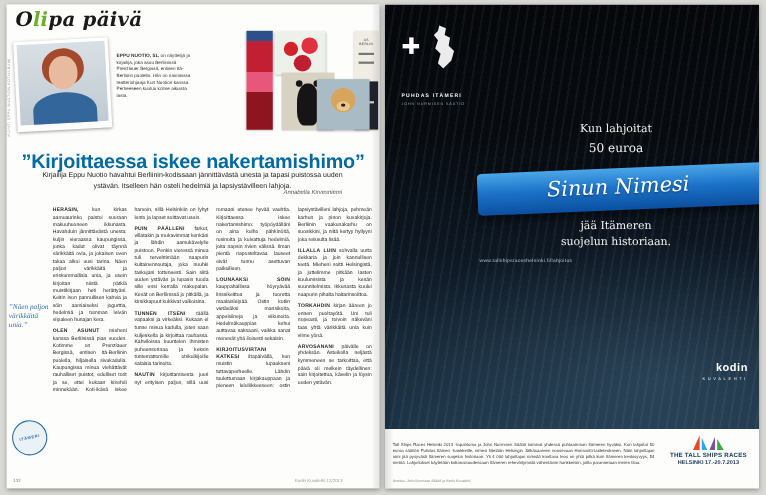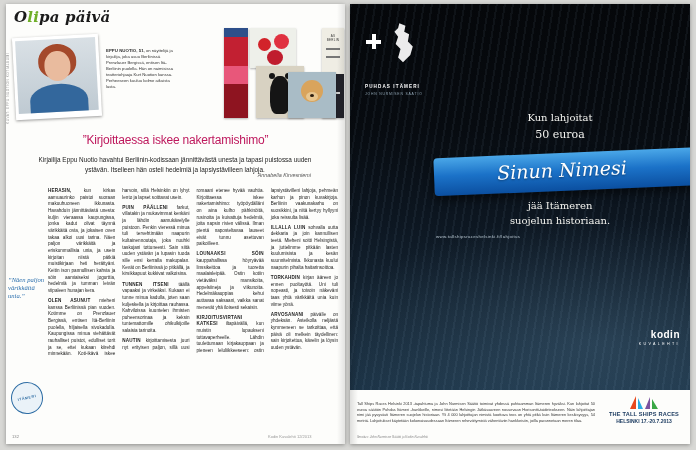--- a/index.html
+++ b/index.html
@@ -6,21 +6,21 @@
   body { width:696px; height:450px; background:#d8d8d5; font-family:"Liberation Sans", sans-serif; overflow:hidden; position:relative; }
   .page { position:absolute; top:4px; height:440px; background:#fdfdfb; box-shadow:0 1px 4px rgba(0,0,0,.35); overflow:hidden; }
   .page-left  { left:6px;  width:339px; }
   .page-right { left:350px; width:340px; }
   .page-left::after { content:""; position:absolute; right:0; top:0; bottom:0; width:8px;
     background:linear-gradient(to left, rgba(0,0,0,.10), transparent); pointer-events:none; }
   .page-right::before { content:""; position:absolute; left:0; top:0; bottom:0; width:8px;
     background:linear-gradient(to right, rgba(0,0,0,.12), transparent); pointer-events:none; z-index:9; }
 
   
-  .mag-logo { position:absolute; top:4px; left:8px; font-family:"DejaVu Serif", serif; font-style:italic; font-weight:bold; font-size:15px; color:#1a1a1a; letter-spacing:.2px; }
+  .mag-logo { position:absolute; top:4px; left:8px; font-family:"DejaVu Serif", serif; font-style:italic; font-weight:bold; font-size:18px; color:#1a1a1a; letter-spacing:.2px; }
   .mag-logo .green { color:#6fae28; }
 
   .polaroid { position:absolute; left:8px; top:32px; width:86px; height:82px; background:#fff; padding:3px 3px 6px;
     box-shadow:0 1px 3px rgba(0,0,0,.4); transform:rotate(-3deg); box-sizing:border-box; }
   .polaroid .photo { width:100%; height:100%; background:linear-gradient(#d9e0e5,#bfcad2); position:relative; overflow:hidden; }
   .polaroid .hair { position:absolute; left:22px; top:5px; width:38px; height:34px; background:#a4492b; border-radius:50% 50% 45% 45%; }
   .polaroid .face { position:absolute; left:28px; top:12px; width:26px; height:30px; background:#e9bb9e; border-radius:48%; }
   .polaroid .torso { position:absolute; left:12px; bottom:-4px; width:58px; height:32px; background:#33679c; border-radius:50% 50% 0 0; }
 
   .side-caption { position:absolute; left:0px; top:36px; height:84px; writing-mode:vertical-rl; transform:rotate(180deg);
@@ -41,21 +41,21 @@
   .dog-head { position:absolute; left:13px; top:8px; width:22px; height:22px; background:#d9a45c; border-radius:50%; }
   .dog-muzzle { position:absolute; left:18px; top:20px; width:12px; height:9px; background:#e8c68f; border-radius:50%; }
   .dog-nose { position:absolute; left:22px; top:22px; width:4px; height:3px; background:#2c1d10; border-radius:50%; }
   .tile-books { left:316px; top:24px; width:22px; height:90px; background:#efede4; }
   .cover-top { position:absolute; top:0; left:0; right:0; height:44px; background:#efede4; }
   .cover-top .ttl { position:absolute; top:6px; left:2px; right:2px; font-size:3px; color:#333; text-align:center; letter-spacing:.3px; }
   .cover-top .ln { position:absolute; left:4px; right:4px; height:1.5px; background:#777; }
   .cover-bottom { position:absolute; bottom:0; left:0; right:0; height:44px; background:#23232b; }
   .cover-bottom .ln { position:absolute; left:4px; right:4px; height:1.5px; background:#cfcfcf; }
 
-  .headline { position:absolute; top:121px; left:0; right:0; text-align:center; font-size:12px; font-weight:normal; color:#be185d; letter-spacing:-.2px; }
+  .headline { position:absolute; top:121px; left:0; right:0; text-align:center; font-size:18px; font-weight:bold; color:#0369a1; letter-spacing:-.2px; }
   .intro { position:absolute; top:145px; left:20px; width:298px; text-align:center; font-size:6.4px; line-height:1.45; color:#222; }
   .byline { position:absolute; top:168px; right:34px; font-size:5.4px; font-style:italic; color:#555; }
 
   .pull-quote { position:absolute; left:2px; top:272px; width:40px; font-family:"Liberation Serif", serif;
     font-size:6.6px; line-height:1.25; color:#2b6fad; font-style:italic; }
 
   .body-cols { position:absolute; left:42px; top:184px; width:290px; height:240px; column-count:4; column-gap:7px;
     font-size:4.6px; line-height:1.45; text-align:justify; color:#1d1d1d; overflow:hidden; }
   .body-cols p { margin:0 0 3.5px; }
   .body-cols b { text-transform:uppercase; letter-spacing:.2px; }

